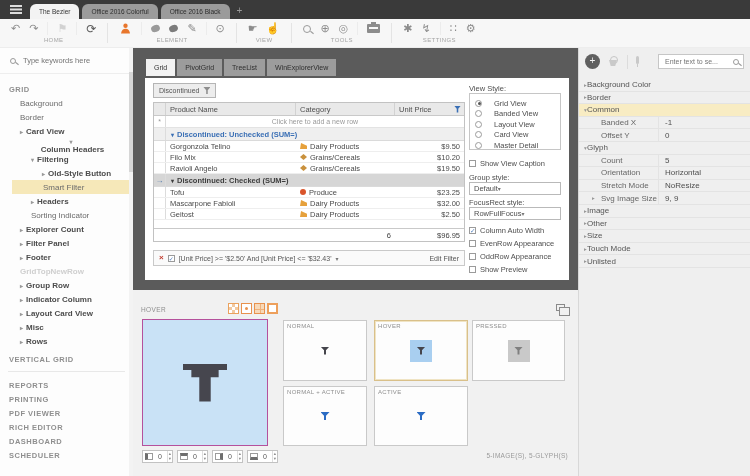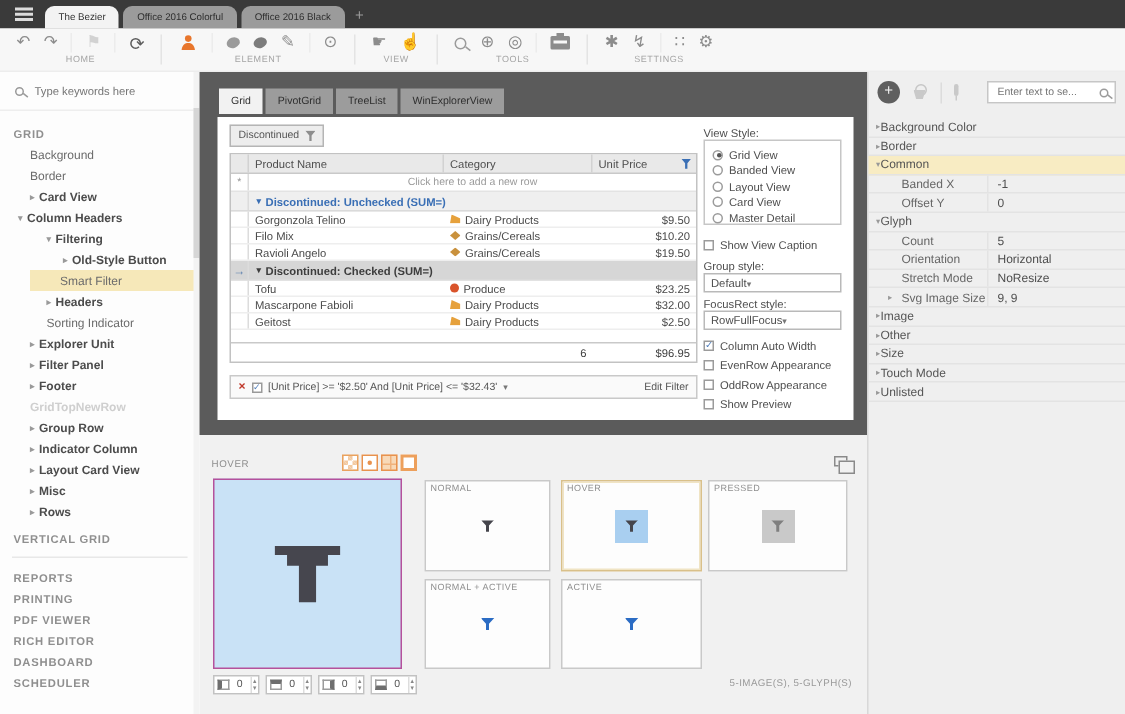--- a/index.html
+++ b/index.html
@@ -98,21 +98,21 @@
   .fx{color:#c0392b;font-weight:bold;font-size:8px;line-height:1;}
   .fcb{width:7px;height:7px;border:1px solid #9a9a9a;background:#fff;font-size:6px;line-height:6px;
     text-align:center;color:#4f7dbb;flex:0 0 auto;}
   .fcaret{color:#777;font-size:6px;}
   .fspace{flex:1;}
 
   
   .viewzone{position:absolute;top:0;right:3px;width:97px;bottom:0;font-size:7.5px;color:#4e4e4e;}
   .vs-label{position:absolute;left:0;top:6px;}
   .vs-box{position:absolute;left:0;top:15px;width:92px;height:57px;border:1px solid #c6c6c6;padding:4px 0 0 5px;background:#fff;}
-  .radio-row{height:10.5px;display:flex;align-items:center;gap:4px;}
+  .radio-row{height:10.5px;display:flex;align-items:center;gap:12px;}
   .rdo{width:7px;height:7px;border:1px solid #9b9b9b;border-radius:50%;position:relative;background:#fff;flex:0 0 auto;}
   .rdo.on::after{content:'';position:absolute;left:1.5px;top:1.5px;width:3px;height:3px;border-radius:50%;background:#555;}
   .cb{width:7px;height:7px;border:1px solid #9b9b9b;background:#fff;flex:0 0 auto;
     font-size:6.5px;line-height:6.5px;text-align:center;color:#4f7dbb;}
   .cb-row{display:flex;align-items:center;gap:4px;height:13px;}
   .vz-caption{position:absolute;left:0;top:79px;width:97px;}
   .vz-gs-label{position:absolute;left:0;top:95px;}
   .dd{position:absolute;left:0;width:92px;height:13px;border:1px solid #b9b9b9;background:#fff;
     display:flex;align-items:center;padding:0 4px;}
   .dd-gs{top:104px;} .vz-fr-label{position:absolute;left:0;top:120px;} .dd-fr{top:129px;}
@@ -277,45 +277,45 @@
         <div class="sb-row" style="padding-left: 20px;">
           <span class="sb-label">Background</span>
         </div>
         <div class="sb-row" style="padding-left: 20px;">
           <span class="sb-label">Border</span>
         </div>
         <div class="sb-row sb-bold" style="padding-left: 20px;">
           <span class="sb-arrow">▸</span>
           <span class="sb-label">Card View</span>
         </div>
-        <div class="sb-row sb-bold" style="padding-left: 12px;">
+        <div class="sb-row sb-bold" style="padding-left: 12px; flex-direction: column;">
           <span class="sb-arrow">▾</span>
           <span class="sb-label">Column Headers</span>
         </div>
         <div class="sb-row sb-bold" style="padding-left: 31px;">
           <span class="sb-arrow">▾</span>
           <span class="sb-label">Filtering</span>
         </div>
         <div class="sb-row sb-bold" style="padding-left: 42px;">
           <span class="sb-arrow">▸</span>
           <span class="sb-label">Old-Style Button</span>
         </div>
-        <div class="sb-row sb-sel" style="margin-left: 20px; padding-left: 20px;">
+        <div class="sb-row sb-sel" style="margin-left: 12px; padding-left: 31px;">
           <span class="sb-label">Smart Filter</span>
         </div>
         <div class="sb-row sb-bold" style="padding-left: 31px;">
           <span class="sb-arrow">▸</span>
           <span class="sb-label">Headers</span>
         </div>
         <div class="sb-row" style="padding-left: 31px;">
           <span class="sb-label">Sorting Indicator</span>
         </div>
         <div class="sb-row sb-bold" style="padding-left: 20px;">
           <span class="sb-arrow">▸</span>
-          <span class="sb-label">Explorer Unit</span>
+          <span class="sb-label">Explorer Count</span>
         </div>
         <div class="sb-row sb-bold" style="padding-left: 20px;">
           <span class="sb-arrow">▸</span>
           <span class="sb-label">Filter Panel</span>
         </div>
         <div class="sb-row sb-bold" style="padding-left: 20px;">
           <span class="sb-arrow">▸</span>
           <span class="sb-label">Footer</span>
         </div>
         <div class="sb-row sb-dim" style="padding-left: 20px;">

